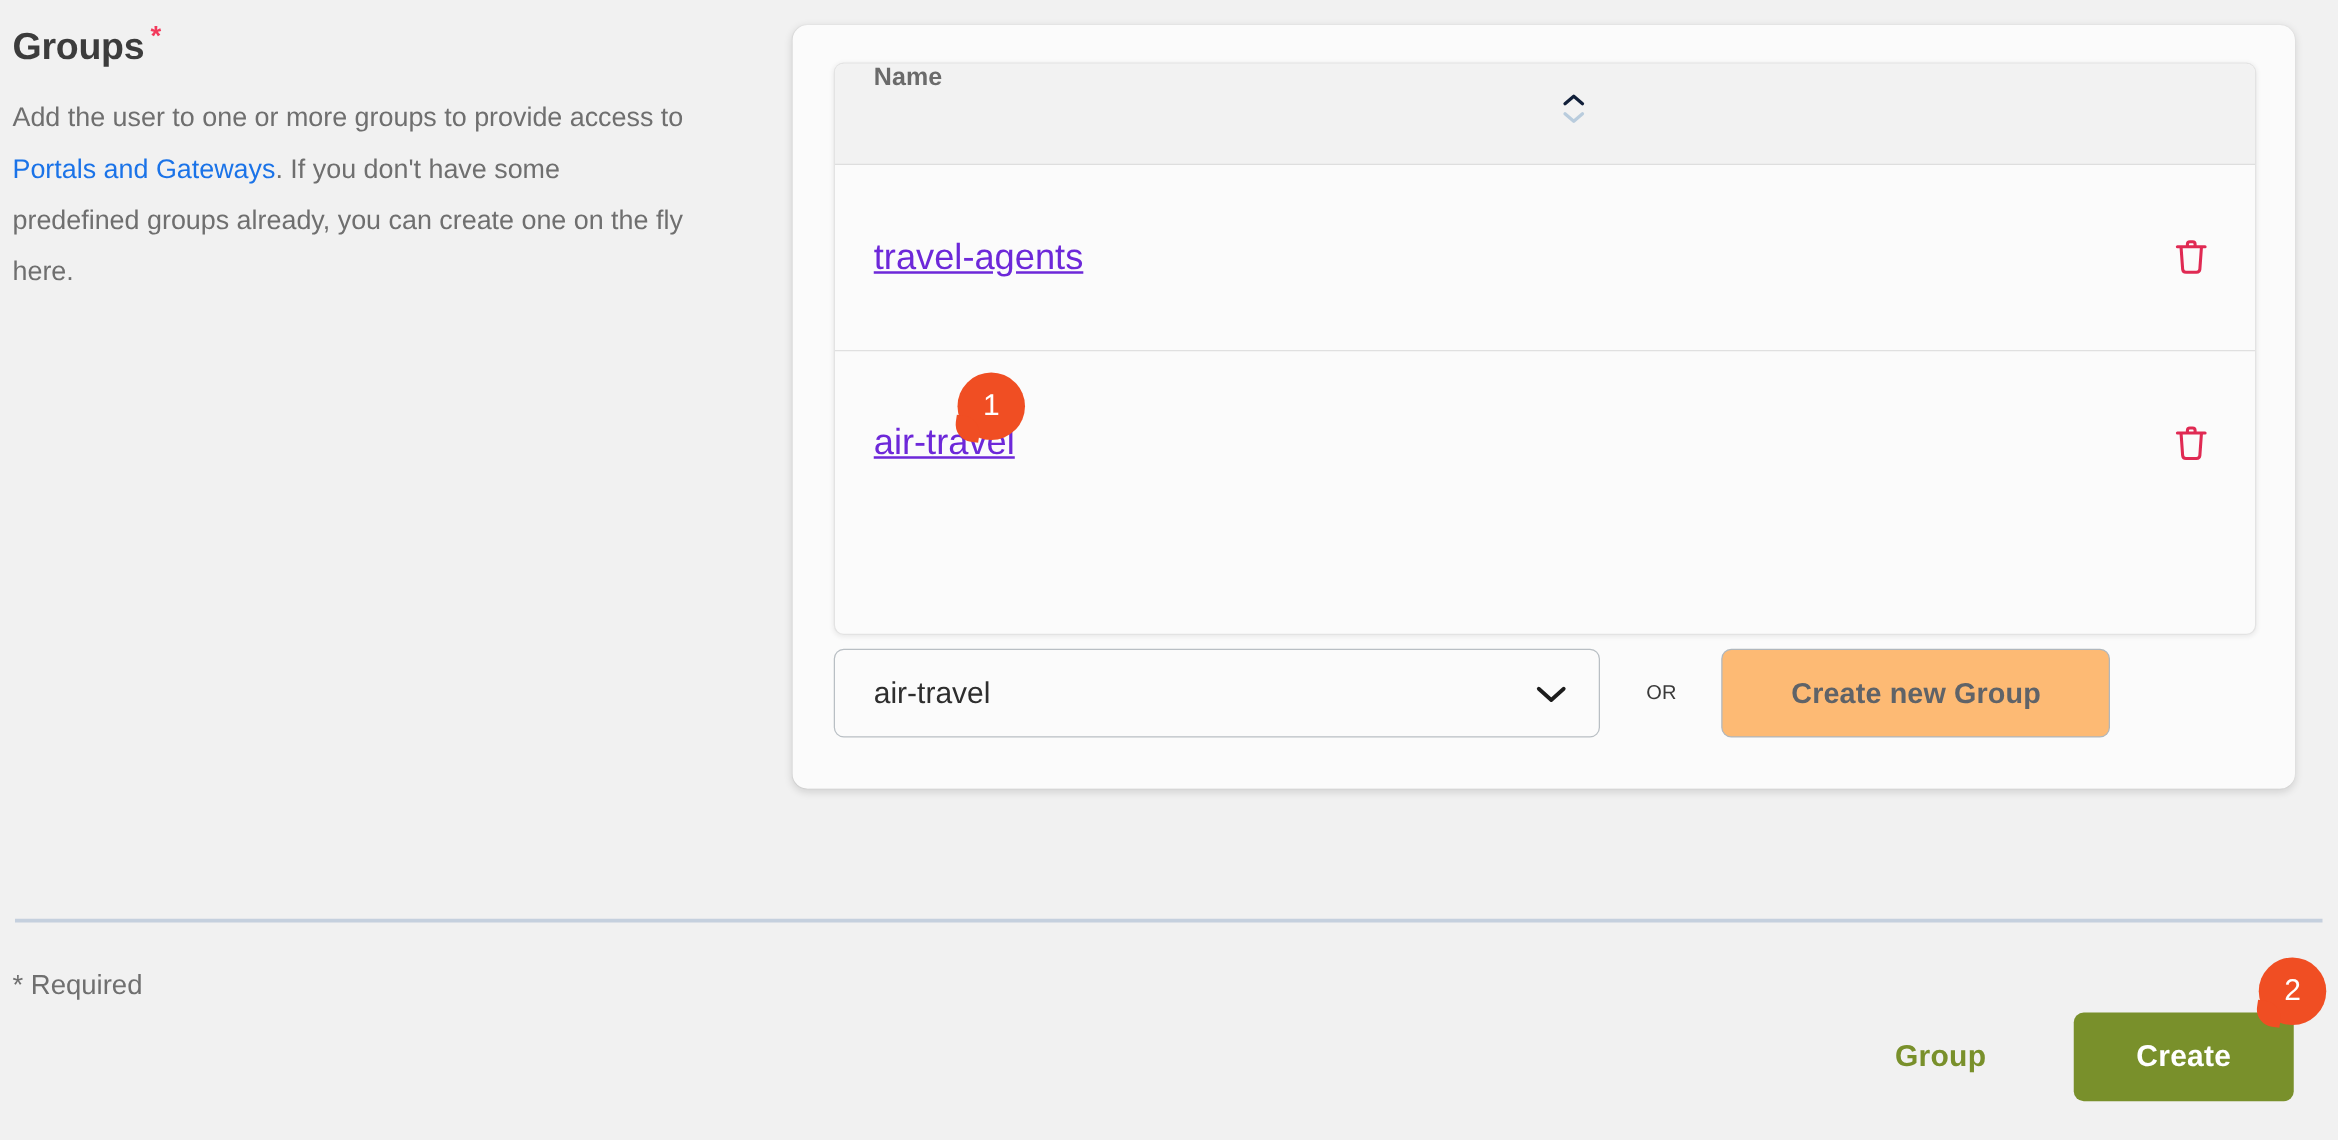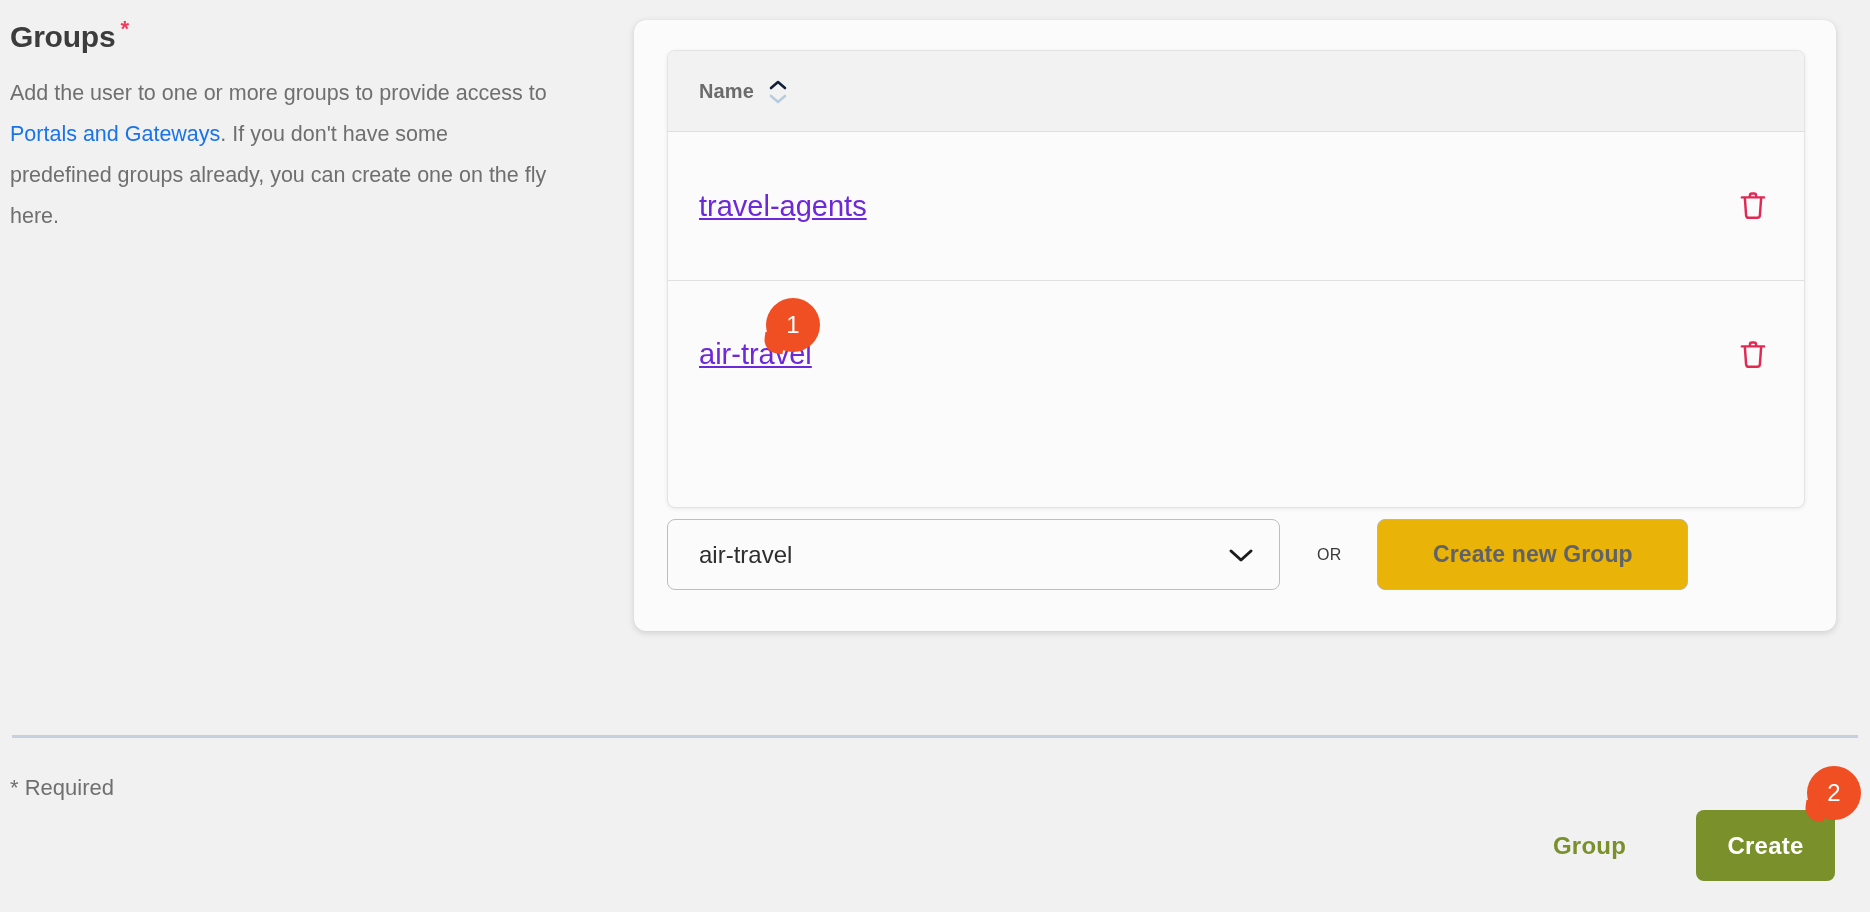--- a/index.html
+++ b/index.html
@@ -83,22 +83,22 @@
     border-radius: 8px;
     box-shadow: 0 1px 4px rgba(0,0,0,0.07);
     overflow: hidden;
   }
 
   .table-header {
     height: 81px;
     background: #f2f2f2;
     border-bottom: 1px solid #dedede;
     display: flex;
-    align-items: center;
     padding-left: 31px;
+    flex-direction: column;
   }
 
   .th-label {
     font-size: 20px;
     font-weight: bold;
     color: #6b6b6b;
     letter-spacing: 0.1px;
   }
 
   .sort-icon {
@@ -209,21 +209,21 @@
     font-size: 16px;
     color: #3a3a3a;
     font-weight: normal;
     margin: 0 36px 0 37px;
     letter-spacing: 0.2px;
   }
 
   .create-group-btn {
     height: 71px;
     min-width: 311px;
-    background: #eab308;
+    background: #fdba74;
     border: 1px solid #b0b7bd;
     border-radius: 8px;
     display: flex;
     align-items: center;
     justify-content: center;
     font-size: 23px;
     font-weight: bold;
     color: #5f6368;
     padding: 0 30px;
     cursor: pointer;
@@ -264,21 +264,21 @@
     color: #79902b;
     cursor: pointer;
     padding: 10px 18px;
     letter-spacing: 0.2px;
     font-family: "Liberation Sans", sans-serif;
   }
 
   .create-wrap { position: relative; margin-left: 52px; }
 
   .create-btn {
-    width: 139px;
+    width: 176px;
     height: 71px;
     background: #79902b;
     border: none;
     border-radius: 8px;
     color: #ffffff;
     font-size: 24px;
     font-weight: bold;
     cursor: pointer;
     letter-spacing: 0.2px;
     font-family: "Liberation Sans", sans-serif;

